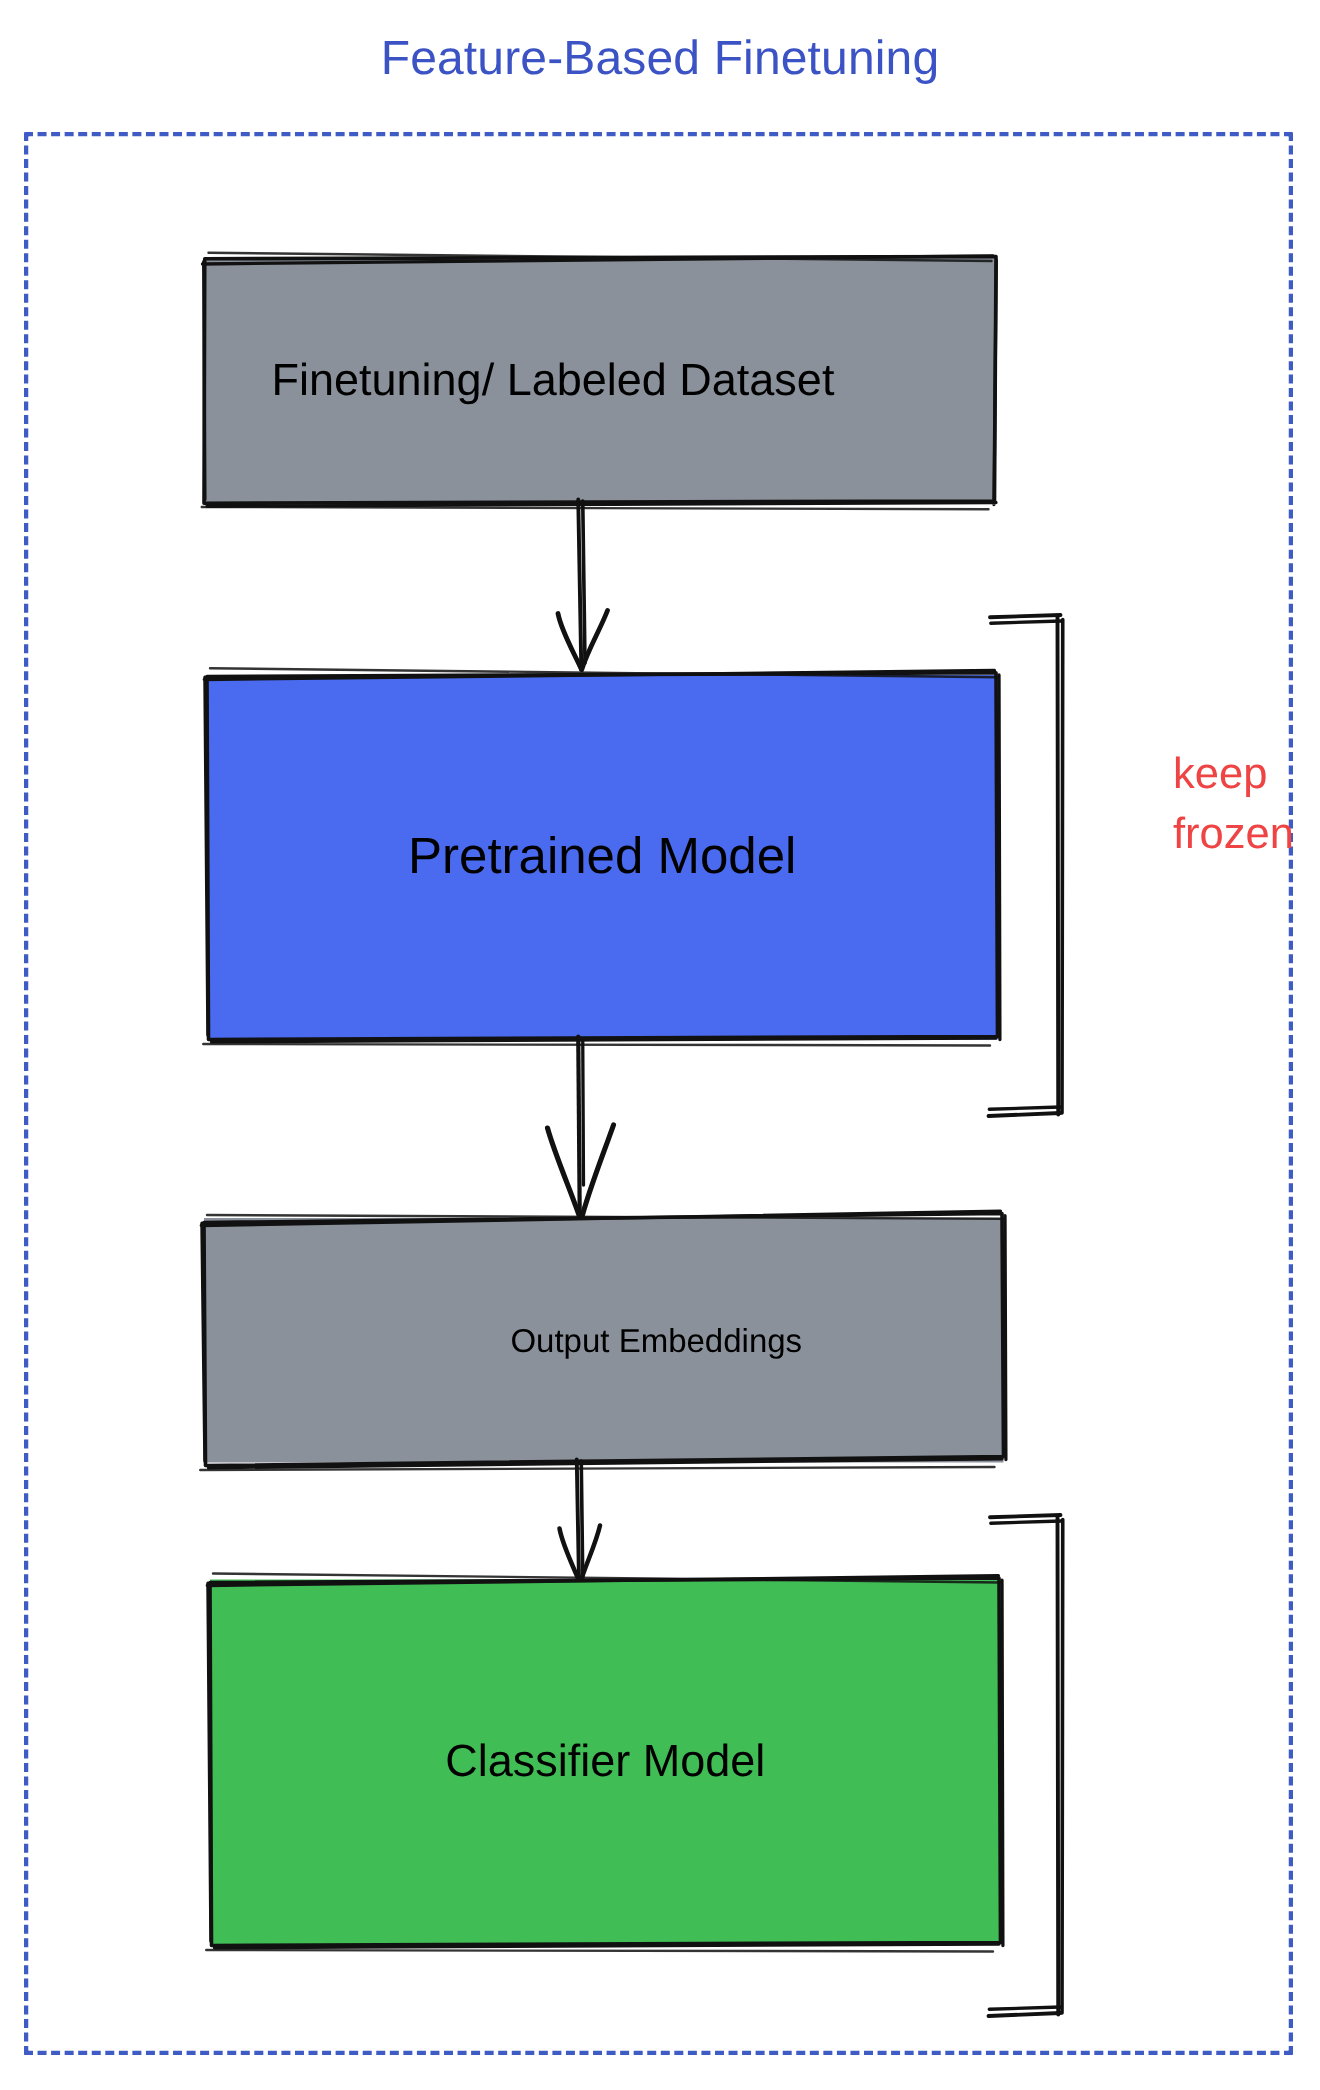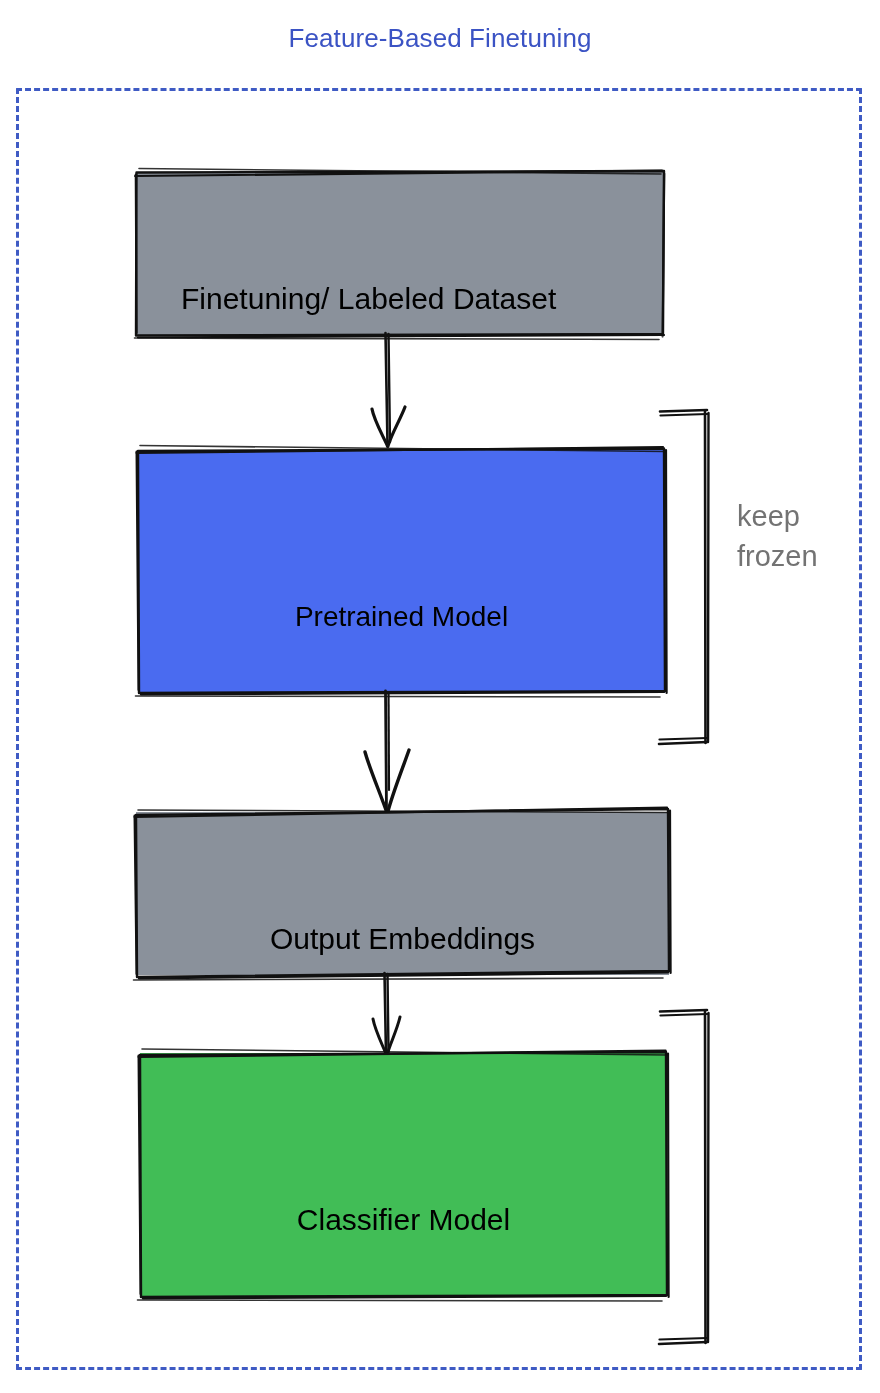--- a/index.html
+++ b/index.html
@@ -20,21 +20,21 @@
     overflow: hidden;
   }
 
   
   .diagram-title {
     position: absolute;
     left: 0;
     top: 22px;
     width: 880px;
     text-align: center;
-    font-size: 26px;
+    font-size: 32px;
     line-height: 32px;
     color: #3b53c4;
     letter-spacing: 0.1px;
     white-space: nowrap;
   }
 
   
   .frame {
     position: absolute;
     left: 16px;
@@ -67,50 +67,50 @@
   .node .label {
     position: absolute;
     left: 0;
     top: 0;
     width: 100%;
     height: 100%;
     display: flex;
     align-items: center;
     color: #000000;
     white-space: nowrap;
-    margin-top: 45px;
   }
 
   
   #node-dataset {
     left: 137px; top: 172px; width: 526px; height: 163px;
   }
   #node-dataset .label {
     justify-content: flex-start;
     padding-left: 44px;
     font-size: 30px;
   }
 
   #node-pretrained {
     left: 138px; top: 450px; width: 527px; height: 243px;
   }
   #node-pretrained .label {
     justify-content: center;
     padding-right: 16px;
-    font-size: 28px;
+    font-size: 34px;
     text-align: right;
   }
 
   #node-embeddings {
     left: 136px; top: 812px; width: 533px; height: 163px;
   }
   #node-embeddings .label {
     justify-content: center;
     padding-right: 8px;
-    font-size: 30px;
+    font-size: 22px;
+    padding-left: 35px;
   }
 
   #node-classifier {
     left: 140px; top: 1053px; width: 527px; height: 243px;
   }
   #node-classifier .label {
     justify-content: center;
     padding-right: 16px;
     font-size: 30px;
     text-align: center;
@@ -140,22 +140,23 @@
   #arrow-3 { left: 355px; top: 972px; width: 70px; height: 85px; }
 
   #bracket-frozen { left: 650px; top: 405px; width: 70px; height: 345px; }
   #bracket-train  { left: 650px; top: 1005px; width: 70px; height: 345px; }
 
   
   .side-note {
     position: absolute;
     font-size: 29px;
     line-height: 40px;
-    color: #737373;
+    color: #ef4444;
     white-space: pre-line;
+    margin-left: 45px;
   }
   #note-frozen { left: 737px; top: 496px; }
   #note-train  { left: 737px; top: 1091px; }
 </style>
 </head>
 <body>
 
 <div id="canvas">
 
   <div class="diagram-title">Feature-Based Finetuning</div>

